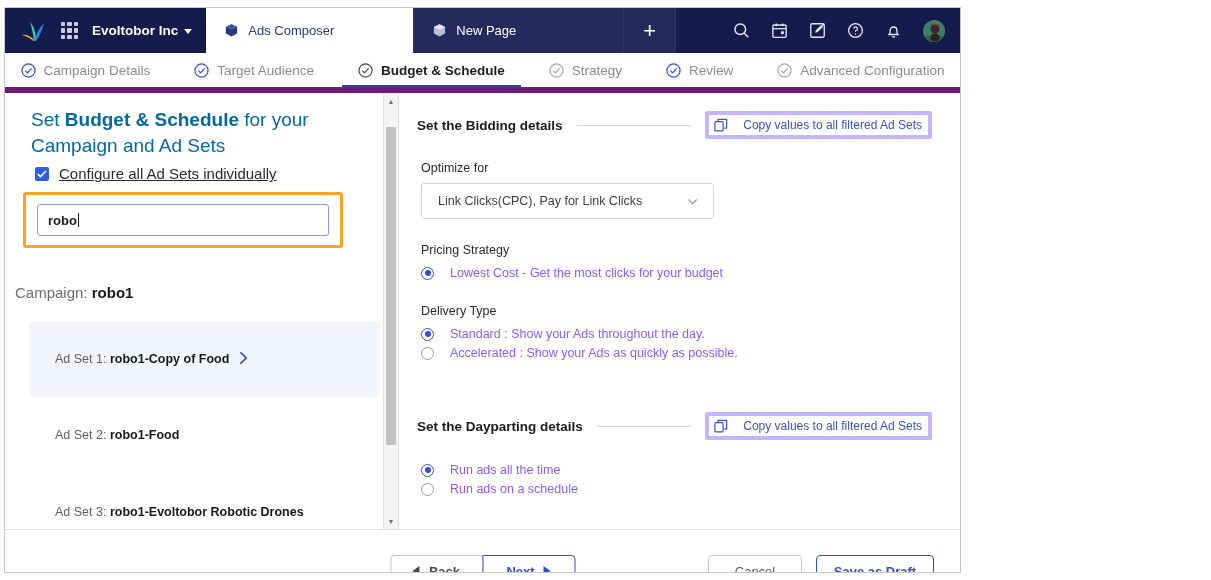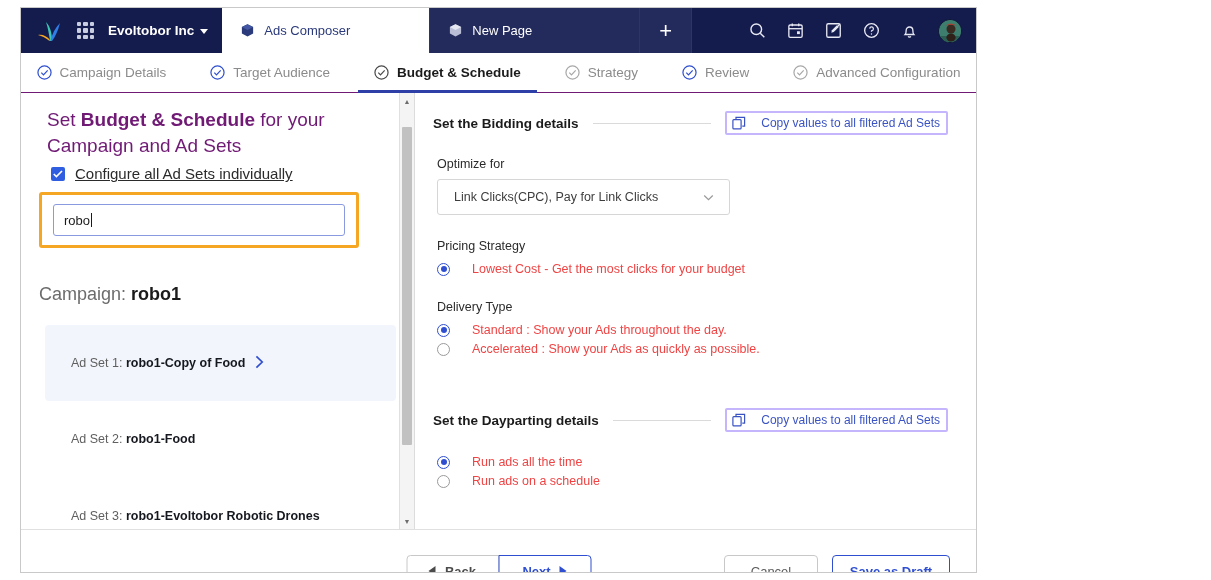--- a/index.html
+++ b/index.html
@@ -5,21 +5,21 @@
 <style>
   * { box-sizing: border-box; }
   html, body {
     margin: 0; padding: 0;
     background: #ffffff;
     font-family: "Liberation Sans", sans-serif;
   }
   body { width: 1211px; height: 580px; overflow: hidden; }
 
   .app-frame {
-    position: absolute; left: 20px; top: 7px;
+    position: absolute; left: 4px; top: 7px;
     width: 957px; height: 566px;
     border: 1px solid #c9c9c9;
     background: #ffffff;
     overflow: hidden;
   }
 
   
   .topbar {
     position: relative;
     height: 45px;
@@ -84,21 +84,21 @@
   .avatar {
     width: 24px; height: 24px; border-radius: 50%;
     background: #3f6f63; overflow: hidden; display:block;
     border: 1px solid #0e1437;
   }
 
   
   .stepper {
     height: 40px;
     background: #ffffff;
-    border-bottom: 1px solid #701a75;
+    border-bottom: 6px solid #701a75;
     display: flex; align-items: stretch; justify-content: center;
     gap: 0;
   }
   .step {
     display: flex; align-items: center; gap: 8px;
     padding: 0 22px;
     font-size: 13.5px; color: #8b8b8b;
     position: relative; white-space: nowrap;
   }
   .step .ring { width: 15px; height: 15px; display:block; flex:0 0 auto;}
@@ -118,21 +118,21 @@
 
   
   .left-pane {
     width: 394px; flex: 0 0 394px;
     border-right: 1px solid #dcdcdc;
     position: relative;
     overflow: hidden;
   }
   .left-inner { padding: 14px 26px 0 26px; }
   .pane-title {
-    font-size: 19px; color: #701a75; line-height: 1.38;
+    font-size: 19px; color: #0369a1; line-height: 1.38;
     margin: 0 0 6px 0; font-weight: normal;
   }
   .pane-title b { font-weight: bold; }
 
   .cfg-row { display: flex; align-items: center; gap: 10px; margin: 6px 0 0 4px; }
   .cb-checked {
     width: 14px; height: 14px; border-radius: 2px;
     background: #2f5fe0; position: relative; flex: 0 0 auto;
   }
   .cb-checked svg { position: absolute; left: 2px; top: 3px; }
@@ -145,29 +145,30 @@
     padding: 9px 11px;
     width: 320px;
   }
   .search-box {
     height: 32px; width: 100%;
     border: 1px solid #8a9ae0; border-radius: 3px;
     display: flex; align-items: center;
     padding: 0 10px;
     font-size: 13px; color: #1b1b1b;
     background: #fff;
+    font-weight: bold;
   }
   .caret-bar {
     display: inline-block; width: 1px; height: 14px;
     background: #1b1b1b; margin-left: 1px;
   }
 
   .campaign-line {
-    font-size: 18px; color: #6c6c6c;
-    margin: 36px 0 0 18px;
+    font-size: 15px; color: #6c6c6c;
+    margin: 36px 0 0 10px;
   }
   .campaign-line b { color: #1b1b1b; font-weight: bold; }
 
   .adset-list { margin-top: 20px; padding: 0 18px 0 24px; }
   .adset {
     height: 76px;
     display: flex; align-items: center; 
     padding: 0 18px 0 26px;
     font-size: 12.5px; color: #5f5f5f;
     border-radius: 4px;
@@ -203,21 +204,21 @@
 
   .section-head {
     display: flex; align-items: center; gap: 14px;
     margin-top: 4px;
   }
   .section-title {
     font-size: 13.5px; font-weight: bold; color: #1b1b1b; white-space: nowrap;
   }
   .section-rule { flex: 1 1 auto; height: 1px; background: #dadada; }
   .copy-annot {
-    border: 2px solid #c4b5fd; border-radius: 2px;
+    border: 4px solid #c4b5fd; border-radius: 2px;
     padding: 3px 6px 3px 5px;
     display: flex; align-items: center; gap: 15px;
     flex: 0 0 auto;
   }
   .copy-link {
     font-size: 12px; color: #3a53c4; white-space: nowrap;
   }
   .copy-ico { width: 14px; height: 14px; display: block; flex:0 0 auto; }
 
   .field-label {
@@ -232,23 +233,23 @@
     font-size: 12.5px; color: #3d3d3d;
     margin-left: 4px; background: #fff; gap: 24px;
   }
   .chev-dn { width: 13px; height: 13px; display:block; }
 
   .group-label {
     font-size: 12.5px; color: #2b2b2b;
     margin: 24px 0 9px 4px;
   }
   .radio-row {
-    display: flex; align-items: center; gap: 22px;
+    display: flex; align-items: center; gap: 16px;
     margin: 0 0 5px 4px;
-    font-size: 12.5px; color: #ef4444;
+    font-size: 12.5px; color: #8b5cf6;
   }
   .radio {
     width: 13px; height: 13px; border-radius: 50%;
     border: 1px solid #9a9a9a; flex: 0 0 auto;
     position: relative; background: #fff;
   }
   .radio.on { border-color: #2f4fd0; border-width: 1px; }
   .radio.on::after {
     content: ""; position: absolute; left: 2.5px; top: 2.5px;
     width: 6px; height: 6px; border-radius: 50%; background: #2f4fd0;

